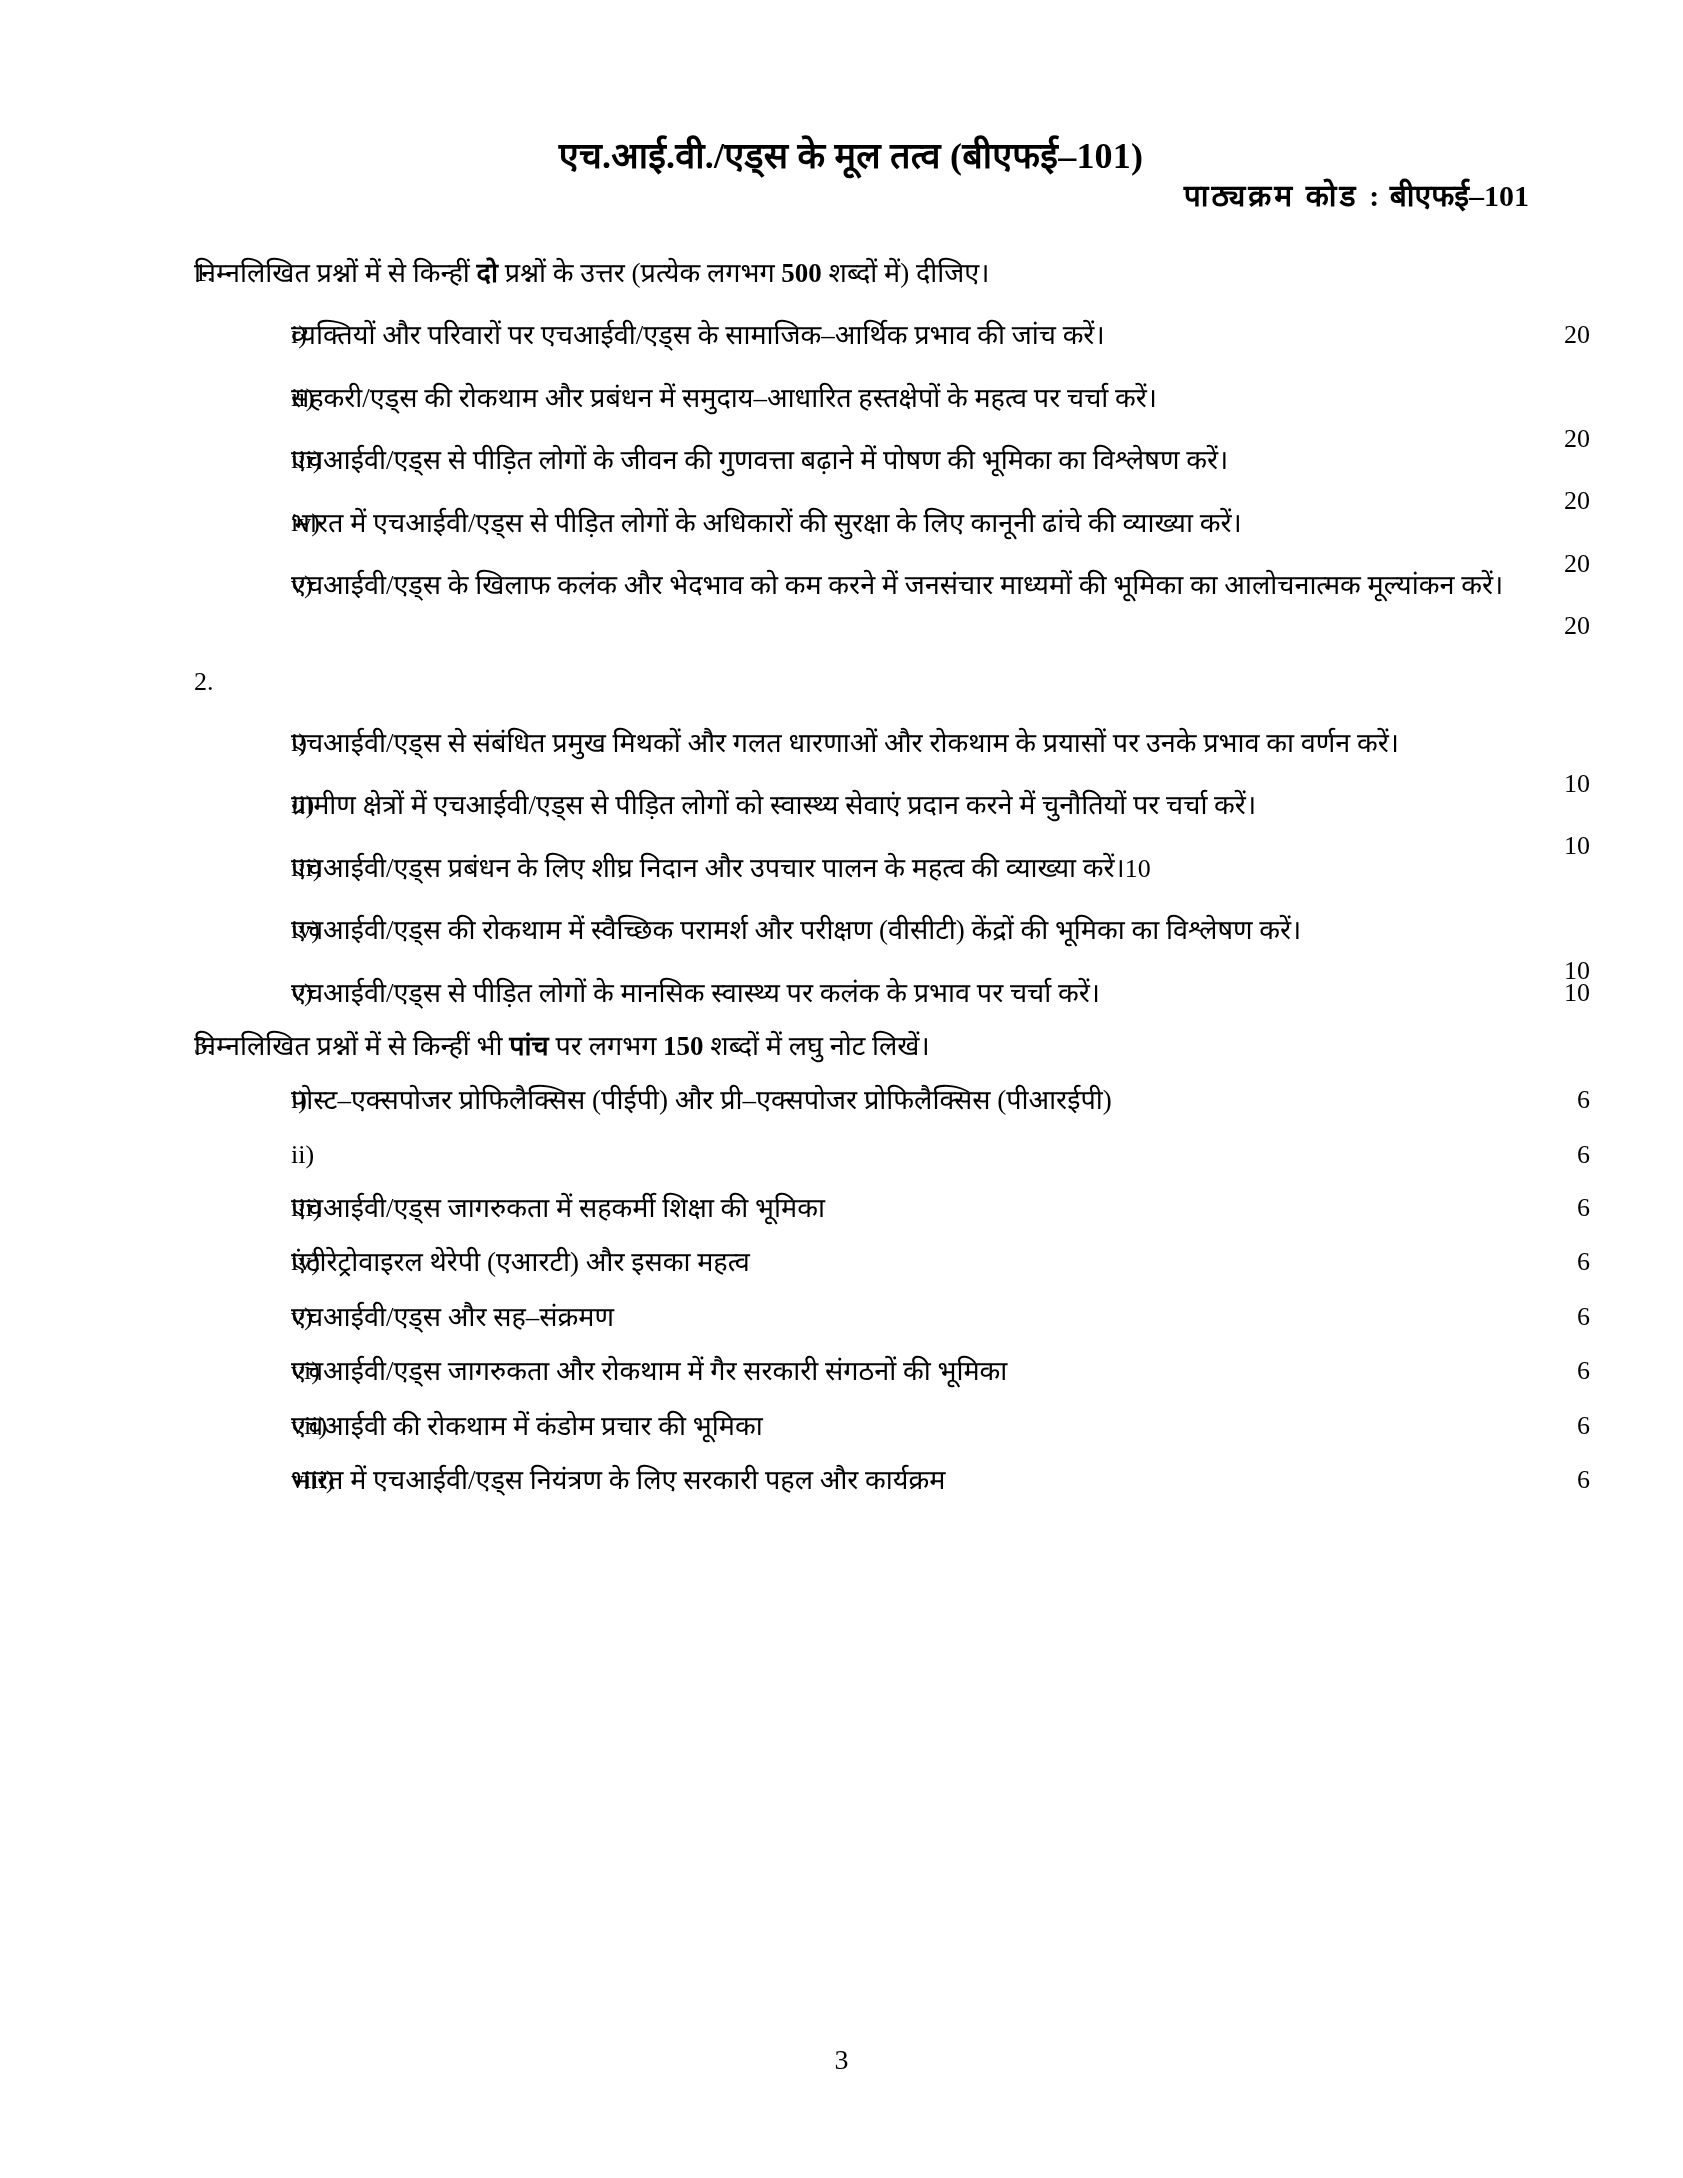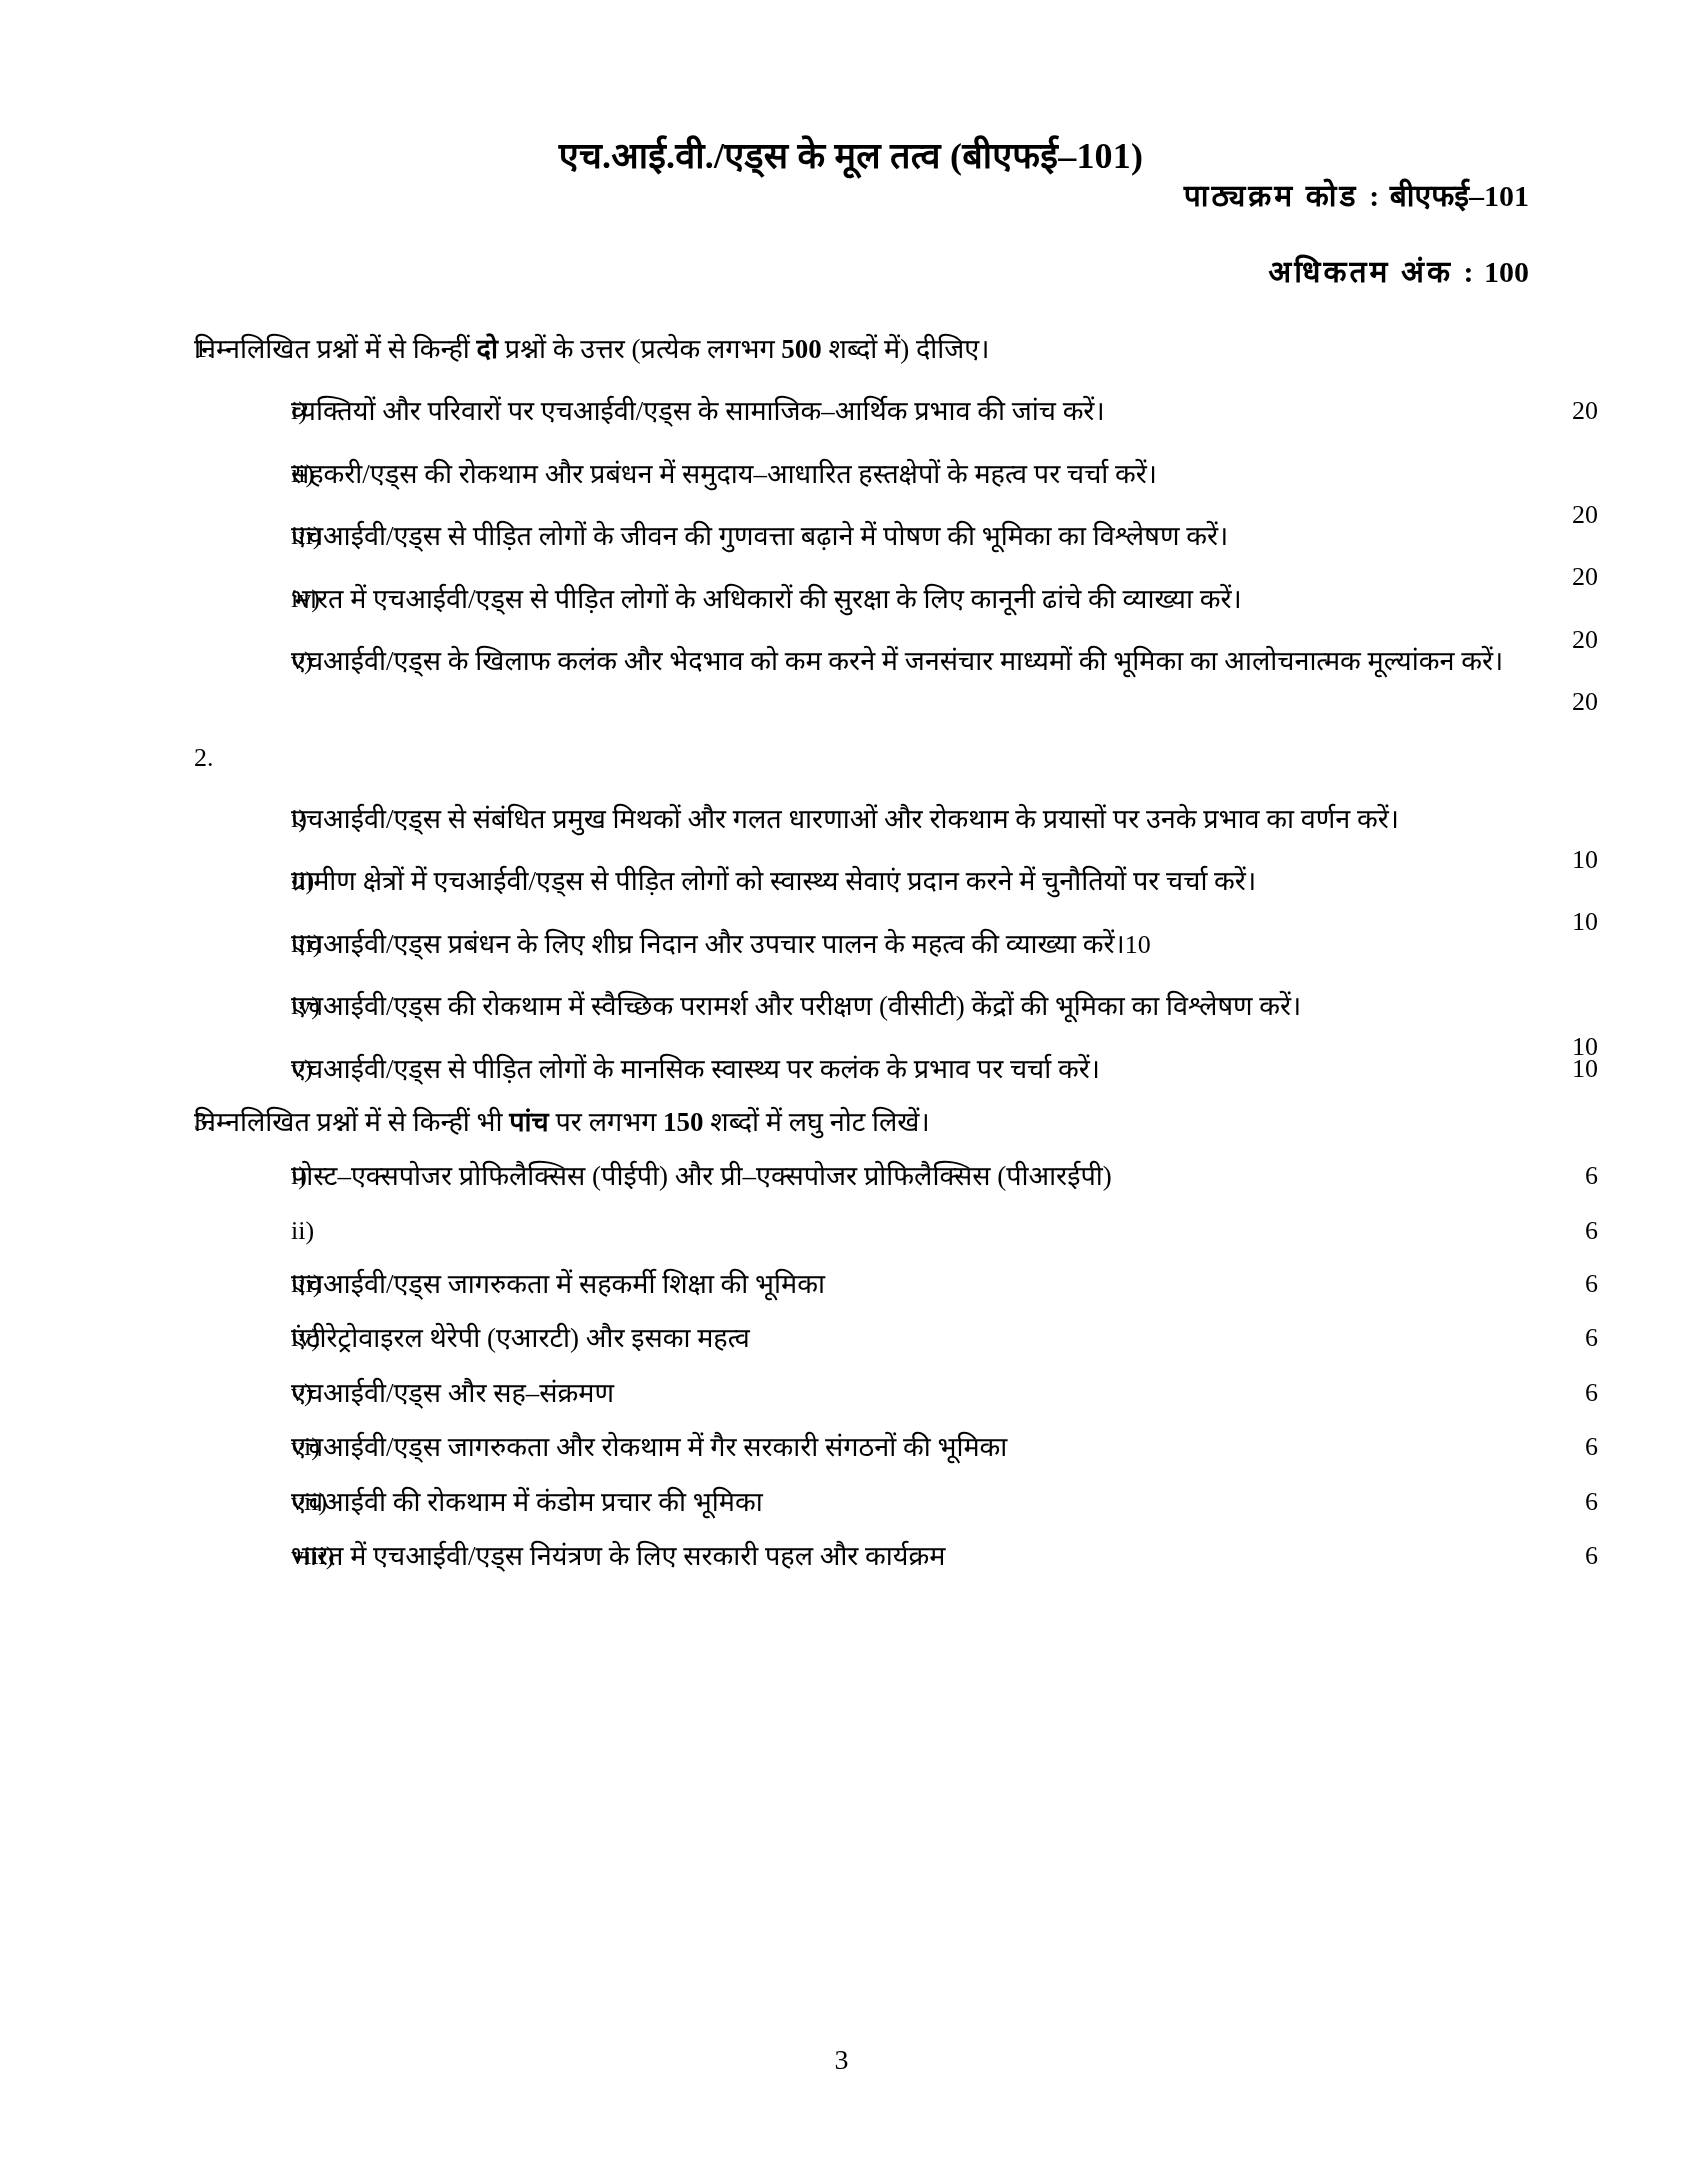--- a/index.html
+++ b/index.html
@@ -88,21 +88,21 @@
   .subitem .sub-body {
     flex: 1 1 auto;
     position: relative;
     padding-right: 149px;
   }
   .subitem .sub-text {
     display: block;
   }
   .subitem .marks {
     position: absolute;
-    right: 81px;
+    right: 89px;
     font-family: "Liberation Serif", serif;
     font-weight: 400;
     font-size: 26px;
   }
   
   .marks.row-1 { top: 0; }
   
   .marks.row-2 { top: 41px; }
   
   .marks.inline {
@@ -132,24 +132,20 @@
 
 <div class="page">
 
   <h1 class="doc-title">एच.आई.वी./एड्स के मूल तत्व (बीएफई–101)</h1>
 
   <div class="meta-line code">
     <span class="sp">पाठ्यक्रम  कोड  :</span>
     <span>बीएफई–101</span>
   </div>
 
-  <div class="meta-line marks">
-    <span class="sp">अधिकतम  अंक  :</span>
-    <span>100</span>
-  </div>
 
   <div class="gap-l"></div>
 
   <div id="questions-root">
       <div class="qblock">
         <div class="q-main">
           <div class="q-num">1.</div>
           <div class="q-text"><span>निम्नलिखित प्रश्नों में से किन्हीं </span><b>दो</b><span> प्रश्नों के उत्तर (प्रत्येक लगभग </span><b>500</b><span> शब्दों में) दीजिए।</span></div>
         </div>
         <div class="gap-m"></div>

